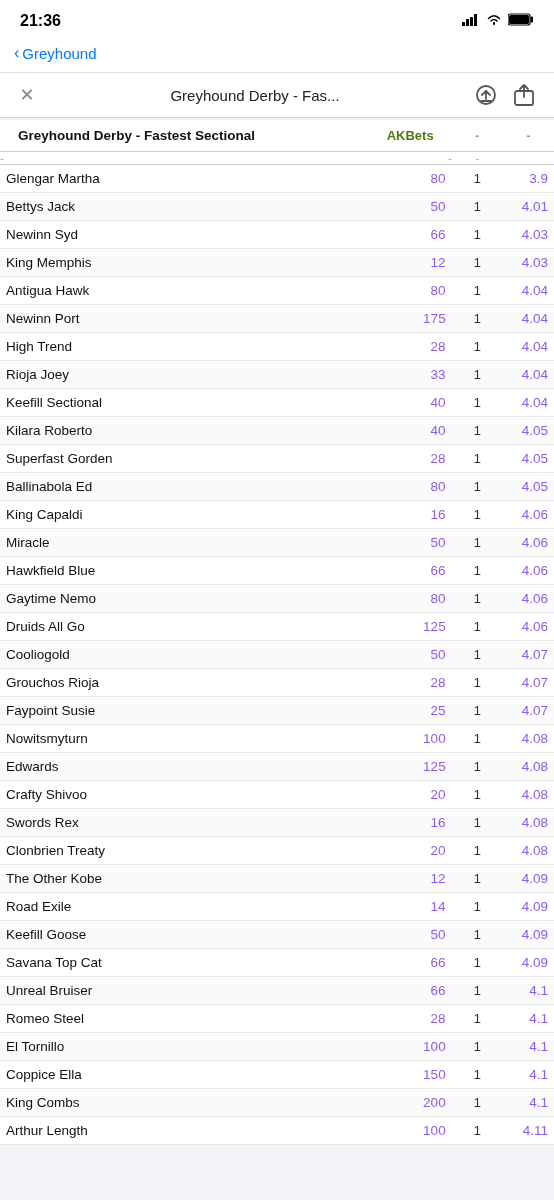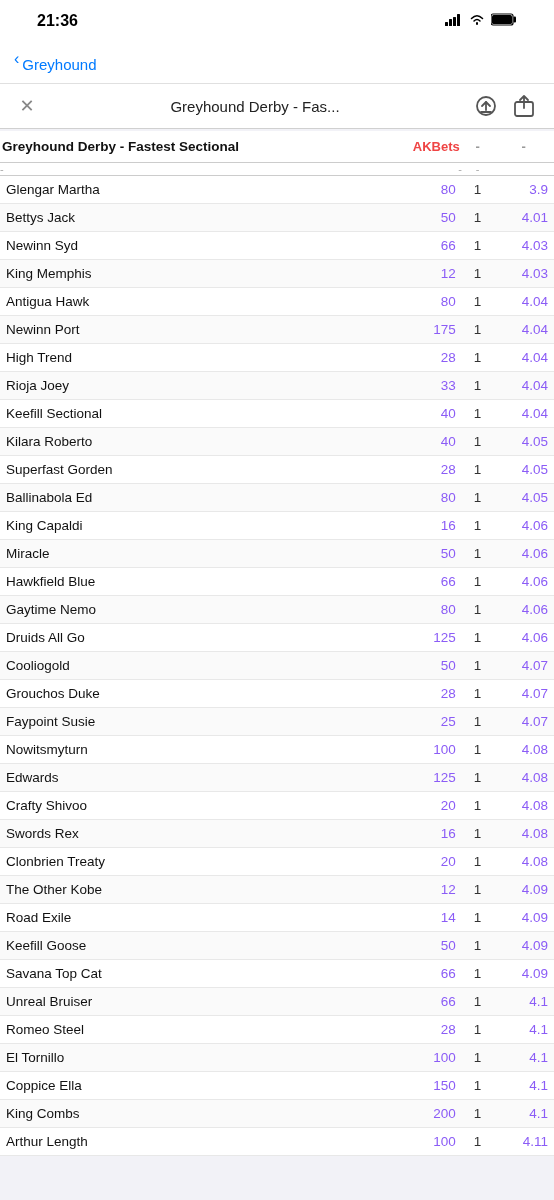--- a/index.html
+++ b/index.html
@@ -10,21 +10,21 @@
       min-height: 1200px;
       overflow-x: hidden;
     }
 
     
     .status-bar {
       background: white;
       display: flex;
       justify-content: space-between;
       align-items: center;
-      padding: 12px 37px 6px;
+      padding: 12px 20px 6px;
       font-size: 15px;
       font-weight: 600;
     }
     .status-time { font-weight: 700; font-size: 16px; }
     .status-icons { display: flex; align-items: center; gap: 6px; font-size: 13px; }
 
     
     .nav-bar {
       background: white;
       border-bottom: 1px solid #e0e0e0;
@@ -90,28 +90,28 @@
       width: 100%;
       border-collapse: collapse;
       font-size: 13.5px;
     }
 
     thead tr {
       border-bottom: 1.5px solid #ccc;
     }
 
     thead th {
-      padding: 8px 2px;
+      padding: 8px 18px;
       text-align: left;
       font-weight: 700;
       font-size: 13px;
       color: #111;
     }
     thead th.akbets {
-      color: #ef4444;
+      color: #4d7c0f;
       font-weight: 700;
     }
     thead th.col-num { text-align: right; }
     thead th.col-dash { text-align: center; }
 
     tbody tr {
       border-bottom: 1px solid #e8e8e8;
     }
     tbody tr:nth-child(even) {
       background: #fafafa;
@@ -154,21 +154,21 @@
         <rect x="22.5" y="3.5" width="2.5" height="6" rx="1" fill="#000"></rect>
         <rect x="1" y="2" width="20" height="9" rx="1.5" fill="#000"></rect>
       </svg>
     </span>
   </div>
 </div>
 
 <div class="nav-bar">
   <div class="nav-back">
     <span style="font-size:16px; color:#007aff;">‹</span>
-    <span style="color:#007aff; font-size:15px;margin-top:12px;">Greyhound</span>
+    <span style="color:#007aff; font-size:15px;">Greyhound</span>
   </div>
 </div>
 
 <div class="toolbar">
   <div class="toolbar-close">
     <span>✕</span>
   </div>
   <div class="toolbar-title">Greyhound Derby - Fas...</div>
   <div class="toolbar-icons">
     <div class="toolbar-icon">
@@ -311,21 +311,21 @@
     <td class="col-one">1</td>
     <td class="col-decimal">4.06</td>
   </tr>
         <tr>
     <td class="col-name">Cooliogold</td>
     <td class="col-num">50</td>
     <td class="col-one">1</td>
     <td class="col-decimal">4.07</td>
   </tr>
         <tr>
-    <td class="col-name">Grouchos Duke</td>
+    <td class="col-name">Grouchos Rioja</td>
     <td class="col-num">28</td>
     <td class="col-one">1</td>
     <td class="col-decimal">4.07</td>
   </tr>
         <tr>
     <td class="col-name">Faypoint Susie</td>
     <td class="col-num">25</td>
     <td class="col-one">1</td>
     <td class="col-decimal">4.07</td>
   </tr>

